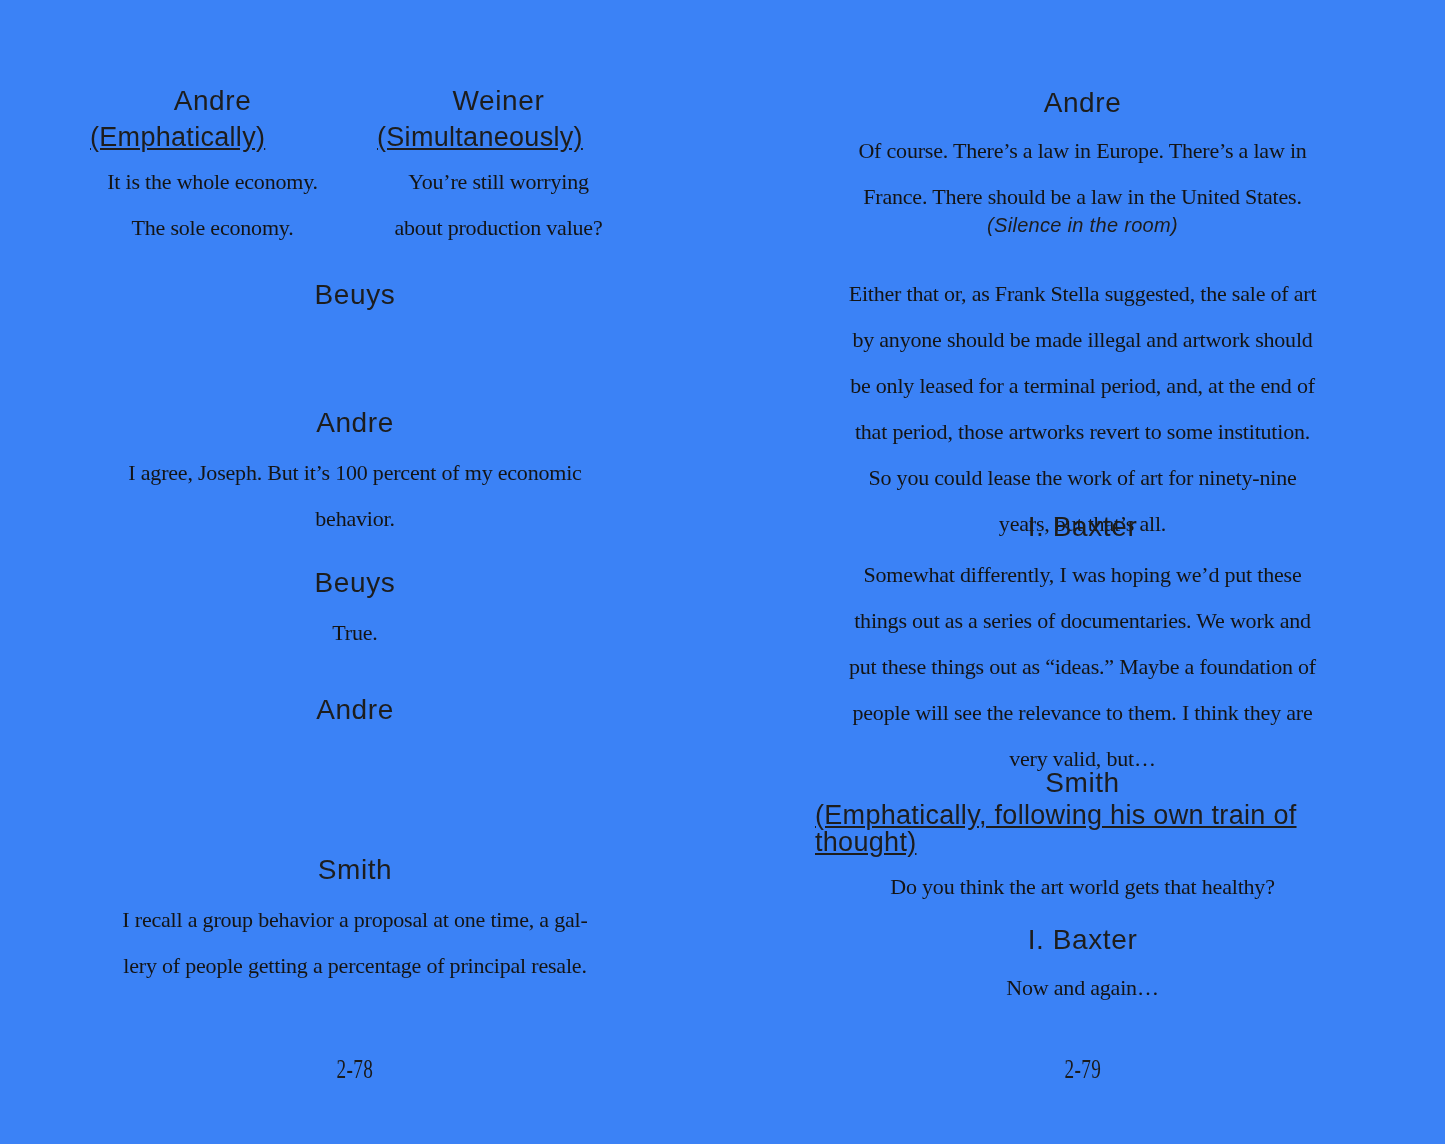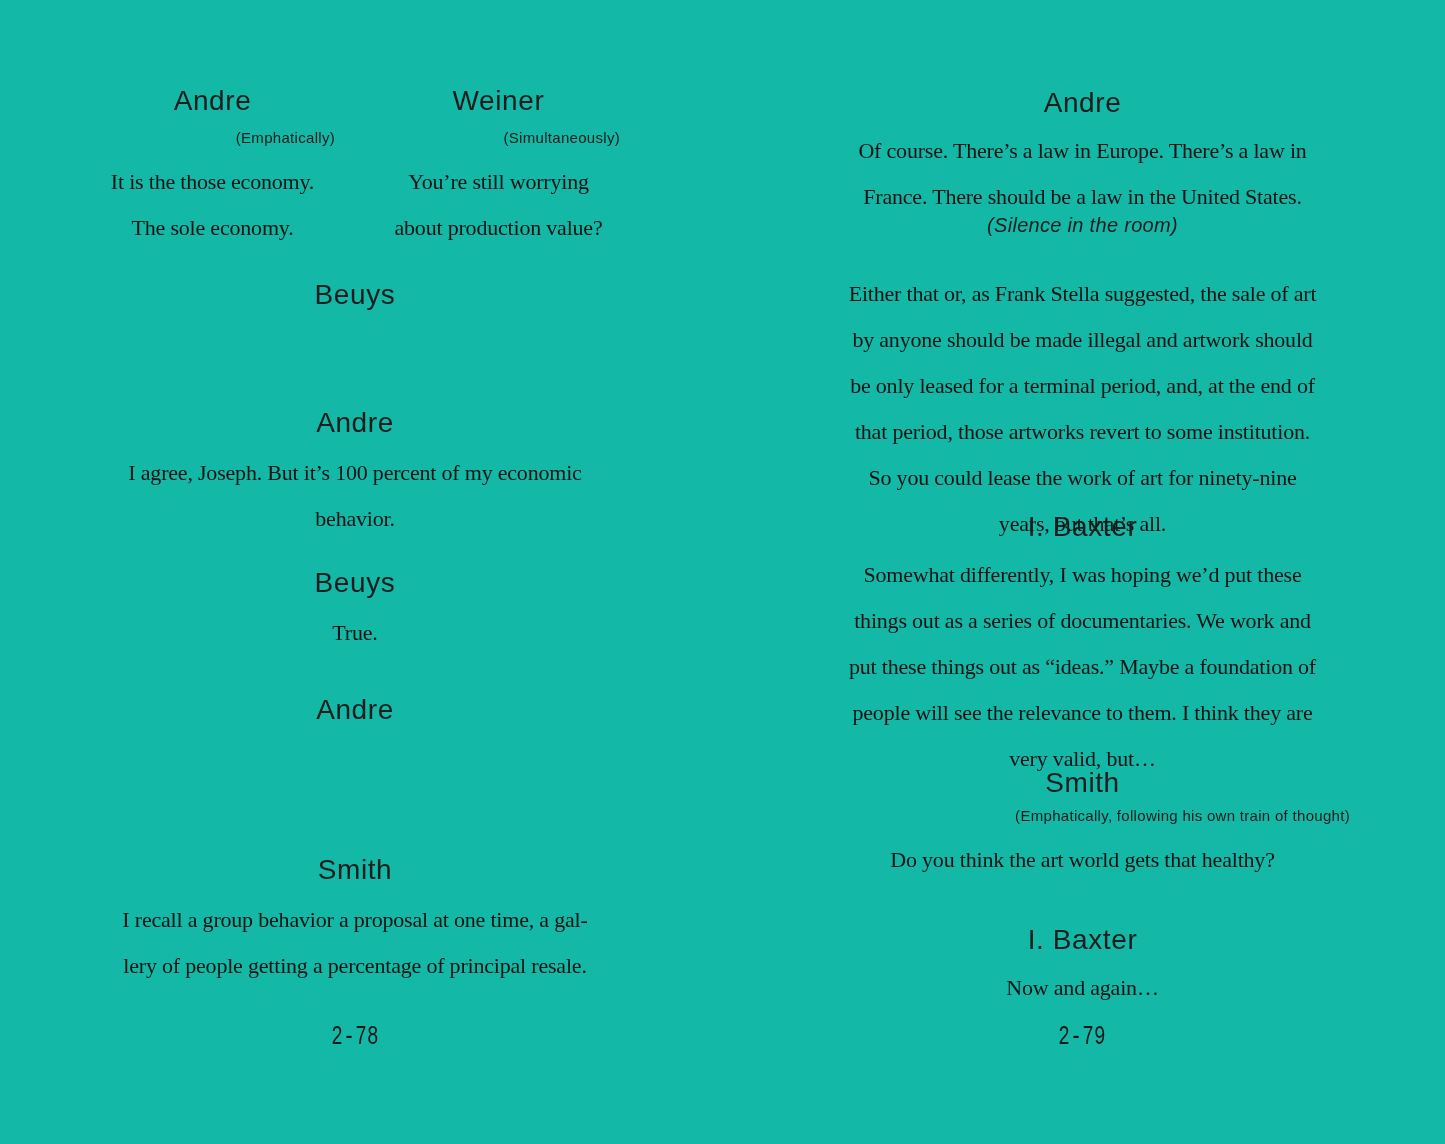--- a/index.html
+++ b/index.html
@@ -4,21 +4,21 @@
 <style>
   html, body {
     margin: 0;
     padding: 0;
     background: #ffffff;
   }
   .spread {
     position: relative;
     width: 1445px;
     height: 1144px;
-    background: #14b8a6;
+    background: #3b82f6;
     overflow: hidden;
     color: #161616;
   }
   .page {
     position: absolute;
     top: 0;
     height: 100%;
   }
   .page-left  { left: 90px;  width: 530px; }
   .page-right { left: 815px; width: 535px; }
@@ -31,26 +31,27 @@
   .speaker {
     font-family: "Liberation Sans", sans-serif;
     font-size: 28px;
     line-height: 34px;
     letter-spacing: 0.6px;
     text-align: center;
     color: #1d1d1d;
   }
   .direction {
     font-family: "Liberation Sans", sans-serif;
-    font-size: 15px;
+    font-size: 27px;
     line-height: 27px;
     letter-spacing: 0.3px;
-    text-align: right;
+    text-align: left;
     color: #1d1d1d;
     margin-top: 6px;
+    text-decoration: underline;
   }
   .dialogue {
     font-family: Liberation Serif, serif;
     font-size: 22px;
     line-height: 46px;
     letter-spacing: -0.2px;
     white-space: pre;
     text-align: center;
     color: #141414;
     margin-top: 8px;
@@ -71,25 +72,25 @@
   .dual-row {
     display: flex;
     gap: 42px;
     align-items: flex-start;
   }
   .dual-col-1 { width: 245px; }
   .dual-col-2 { width: 243px; }
 
   .folio {
     position: absolute;
-    top: 1020px;
+    top: 1053px;
     left: 0;
     width: 100%;
     text-align: center;
-    font-family: Liberation Mono, monospace;
+    font-family: Liberation Serif, serif;
     font-size: 26px;
     line-height: 34px;
     color: #1a1a1a;
   }
   .folio .folio-num {
     display: inline-block;
     transform: scale(0.74, 1.05);
     transform-origin: center;
     letter-spacing: 0.5px;
   }
@@ -98,21 +99,21 @@
 <body>
 
 <div class="spread">
 
   <section class="page page-left">
 
     <div class="cue dual-row" style="top:84px">
       <div class="dual-col-1">
         <div class="speaker">Andre</div>
         <div class="direction">(Emphatically)</div>
-        <div class="dialogue">It is the those economy.
+        <div class="dialogue">It is the whole economy.
 The sole economy.</div>
       </div>
       <div class="dual-col-2">
         <div class="speaker">Weiner</div>
         <div class="direction">(Simultaneously)</div>
         <div class="dialogue">You’re still worrying
 about production value?</div>
       </div>
     </div>
 

